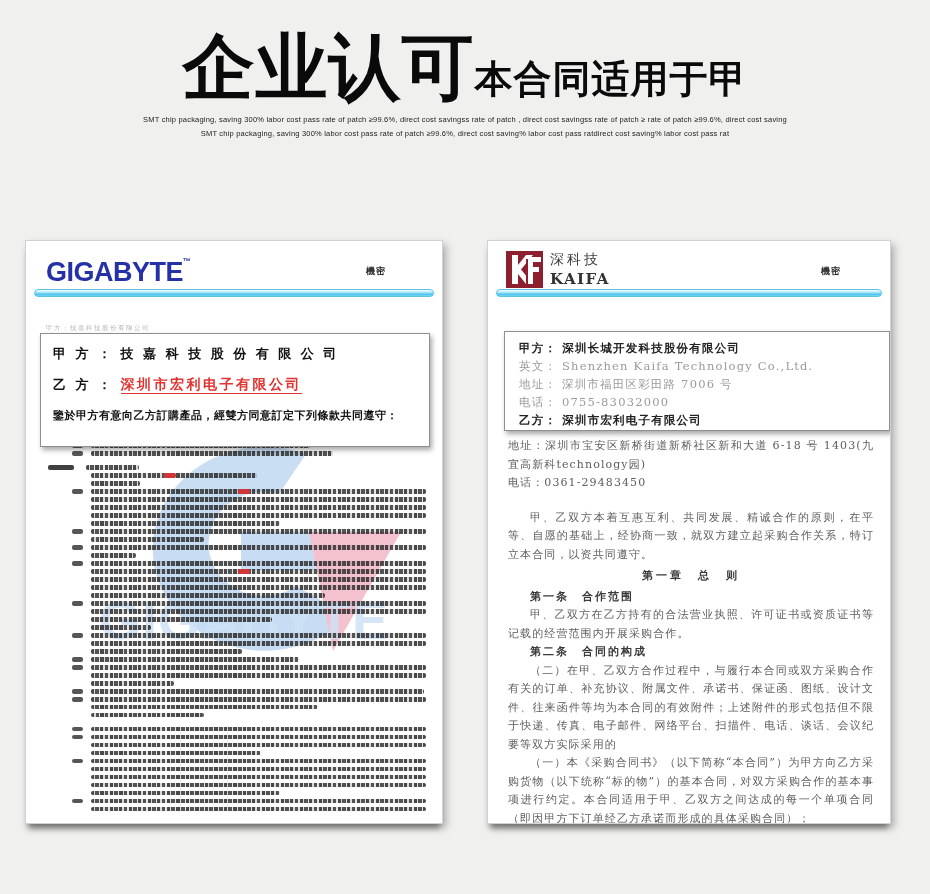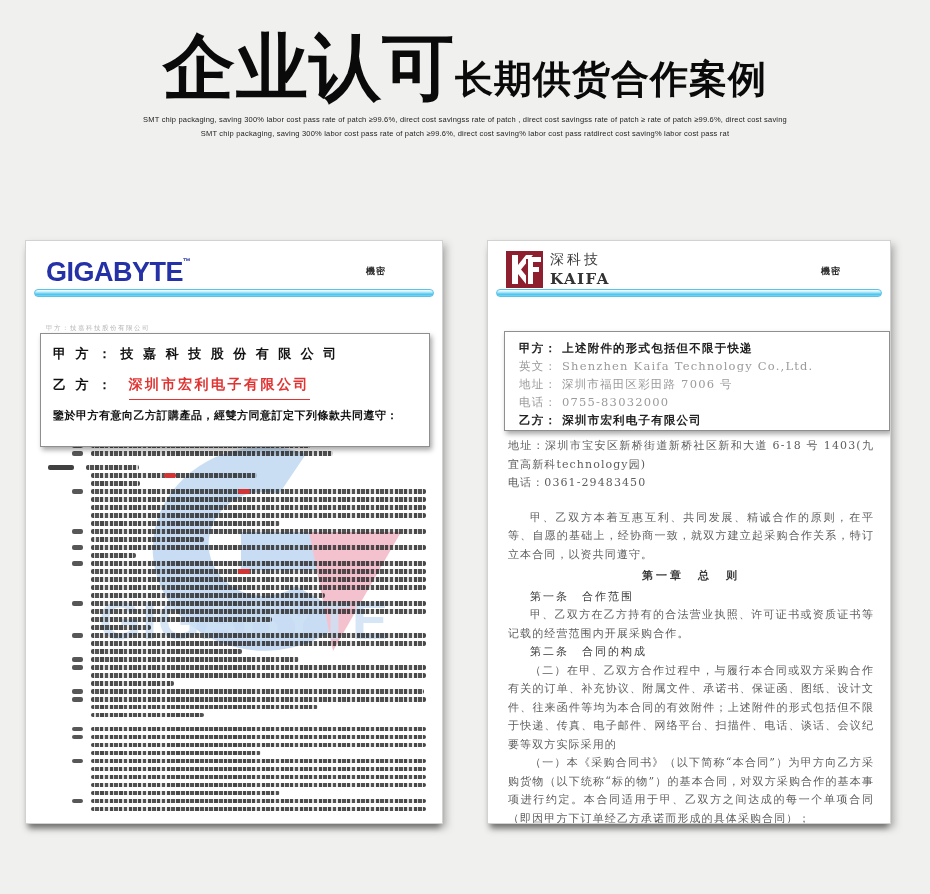--- a/index.html
+++ b/index.html
@@ -51,21 +51,21 @@
     font-family:"DejaVu Serif", serif; border-bottom:1px solid rgba(120,120,120,.35); padding-bottom:1px; }
   .callout {
     position:absolute; background:#fff; border:1px solid #8f8f8f;
     box-shadow:2px 3px 5px rgba(0,0,0,.35); z-index:5;
   }
   #gb-callout { left:14px; top:92px; width:390px; height:114px; padding:9px 12px 0 12px; }
   .gb-line { font-family:"DejaVu Serif", serif; font-weight:bold; color:#111;
     font-size:13px; letter-spacing:2.5px; filter:blur(.35px); }
   .gb-line.a { margin-top:2px; }
   .gb-line.b { margin-top:13px; }
-  .gb-red { color:#e03433; border-bottom:1.5px solid #e03433; padding-bottom:7px; font-size:14px;margin-left:8px; }
+  .gb-red { color:#e03433; border-bottom:1.5px solid #e03433; padding-bottom:1px; font-size:14px; }
   .gb-line.pre { margin-top:14px; font-size:11px; letter-spacing:.5px; }
 
   .wm { position:absolute; z-index:1; }
   #wm-g { left:75px; top:195px; }
   #wm-text { left:28px; top:348px; width:380px; font-size:54px; font-weight:bold;
     color:#cfe2f6; letter-spacing:1px; text-align:center; opacity:.85; }
 
   #gb-body { position:absolute; left:22px; right:16px; top:194px; bottom:6px; z-index:2; overflow:hidden; }
   .brow { display:flex; align-items:center; margin-bottom:3.4px; }
   .bmark { width:11px; height:4.6px; margin-right:8px; margin-left:24px; flex:none;
@@ -93,31 +93,31 @@
   .kf-cline.dark  { color:#222; font-weight:bold; filter:blur(.35px); }
   .kf-cline.faded { color:#9a9a9a; filter:blur(.7px); }
 
   #kf-body { position:absolute; left:20px; right:16px; top:196px; bottom:0; overflow:hidden;
     font-family:"DejaVu Serif", serif; font-size:11px; color:#5d5d5d; line-height:18.5px;
     letter-spacing:1.1px; text-align:justify; filter:blur(.5px); }
   .kp { margin:0; }
   .kp.indent { text-indent:2em; }
   .kp.gap { height:16px; }
   .kp.chapter { text-align:center; font-weight:bold; color:#3a3a3a; margin:3px 0 2px 0; letter-spacing:3px; }
-  .kp.heading { font-weight:normal; color:#3a3a3a; text-indent:2em; letter-spacing:2px; }
+  .kp.heading { font-weight:bold; color:#3a3a3a; text-indent:2em; letter-spacing:2px; }
 </style>
 </head>
 <body>
 
 <div id="canvas">
 
   <div class="header">
     <div class="title-row">
       <span class="title-main">企业认可</span>
-      <span class="title-sub">长期供货合作案例</span>
+      <span class="title-sub">本合同适用于甲</span>
     </div>
     <div class="subtitle">
       <div>SMT chip packaging, saving 300% labor cost   pass rate of patch ≥99.6%, direct cost savingss rate of patch  , direct cost savingss rate of patch ≥ rate of patch ≥99.6%, direct cost saving</div>
       <div>SMT chip packaging, saving 300% labor cost   pass rate of patch ≥99.6%, direct cost saving% labor cost   pass ratdirect cost saving% labor cost   pass rat</div>
     </div>
   </div>
 
   <div class="page" id="left-page">
     <div class="gb-logo"><span>GIGABYTE</span><sup>™</sup></div>
     <div class="confidential" style="left:340px">機密</div>
@@ -347,21 +347,21 @@
       <div class="kf-names">
         <span class="kf-cn">深科技</span>
         <span class="kf-en">KAIFA</span>
       </div>
     </div>
     <div class="confidential" style="left:333px">機密</div>
     <div class="gloss-bar"></div>
     <div class="doc-title">采购框架协议</div>
 
     <div class="callout" id="kf-callout">
-        <div class="kf-cline dark">甲方： 上述附件的形式包括但不限于快递</div>
+        <div class="kf-cline dark">甲方： 深圳长城开发科技股份有限公司</div>
         <div class="kf-cline faded">英文： Shenzhen Kaifa Technology Co.,Ltd.</div>
         <div class="kf-cline faded">地址： 深圳市福田区彩田路 7006 号</div>
         <div class="kf-cline faded">电话： 0755-83032000</div>
         <div class="kf-cline dark">乙方： 深圳市宏利电子有限公司</div>
       </div>
 
     <div id="kf-body">
         <div class="kp plain">地址：深圳市宝安区新桥街道新桥社区新和大道 6-18 号 1403(九宜高新科technology园)</div>
         <div class="kp plain">电话：0361-29483450</div>
         <div class="kp gap"></div>

